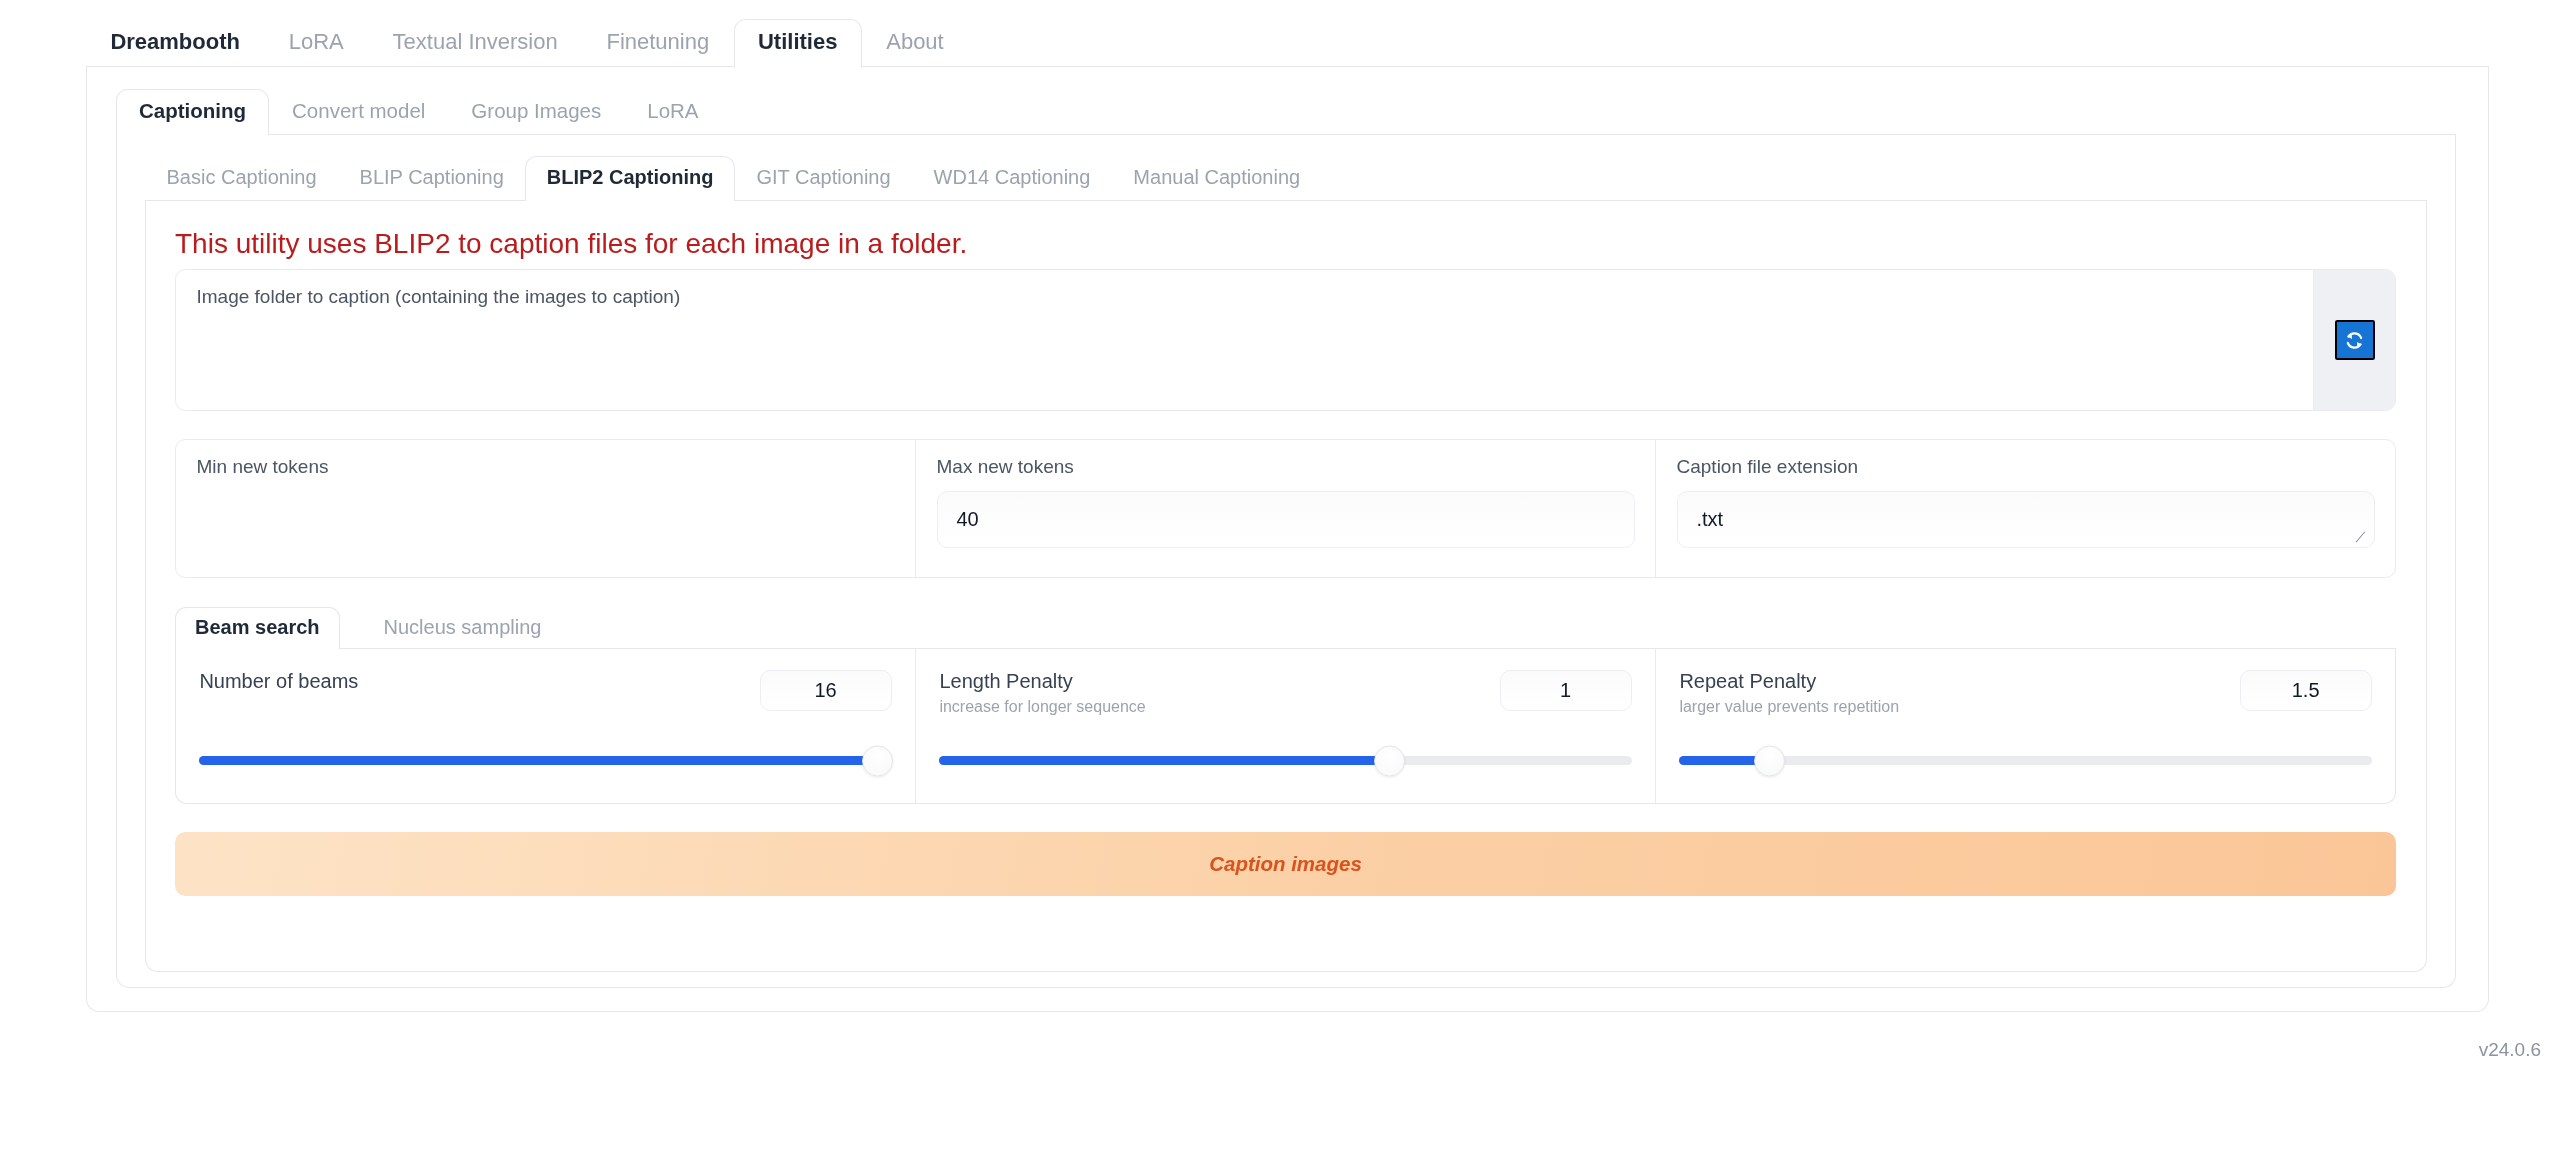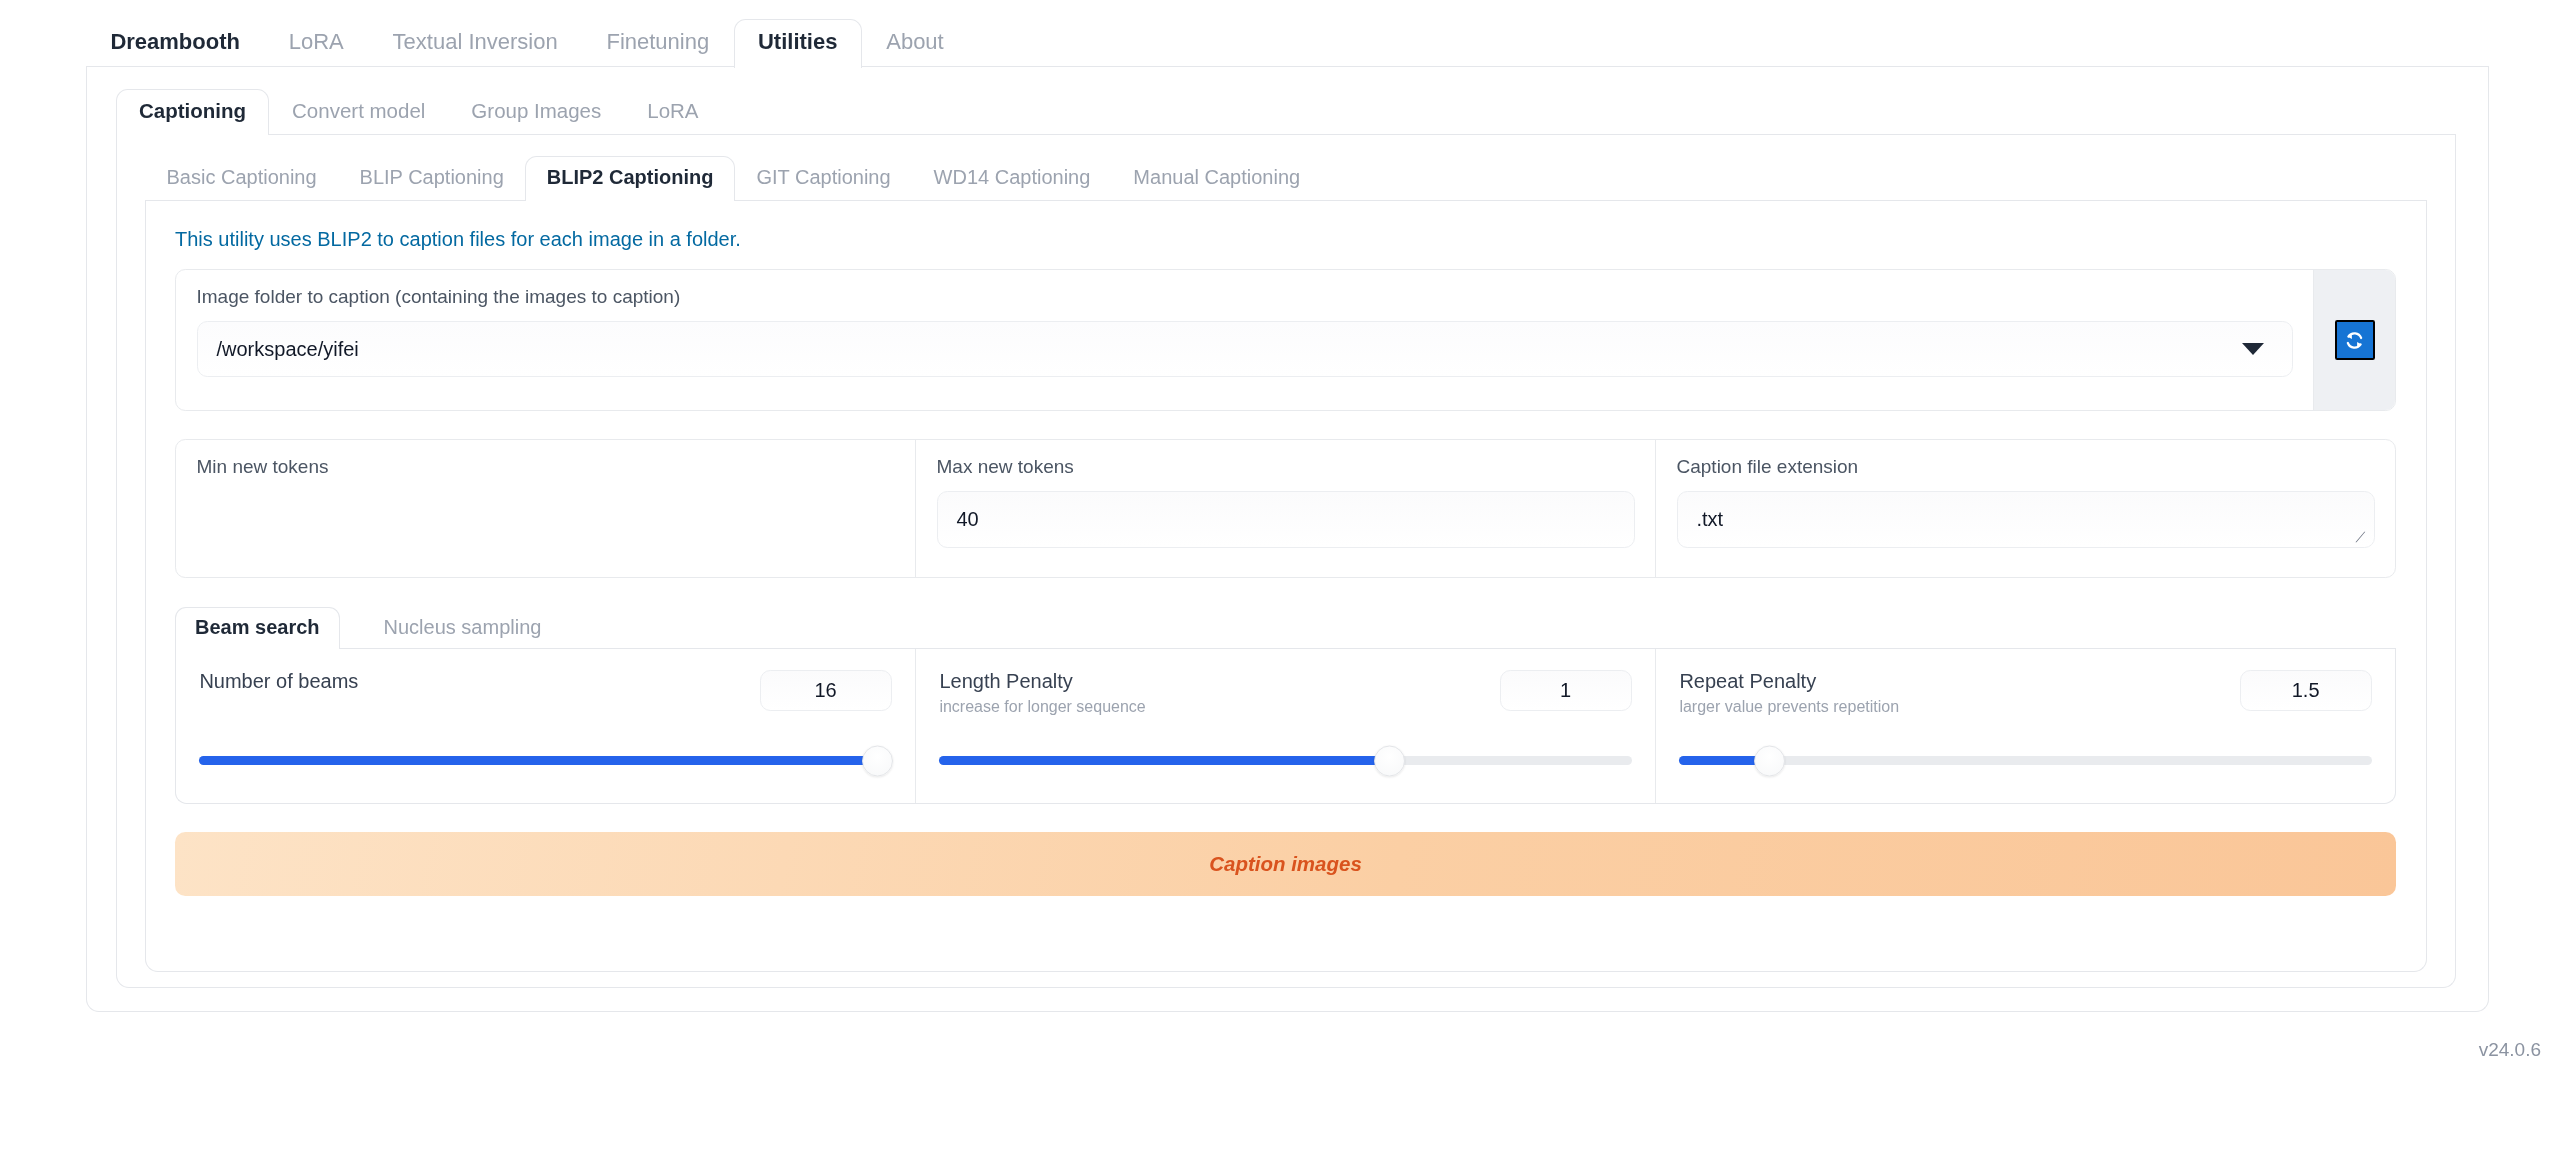--- a/index.html
+++ b/index.html
@@ -157,22 +157,22 @@
     border: 1.5px solid #e5e7eb;
     border-top: none;
     border-radius: 0 0 13px 13px;
     background: #ffffff;
   }
 
   .utility-desc {
     position: absolute;
     left: 29px;
     top: 27px;
-    font-size: 20px;
-    color: #0369a1;
+    font-size: 28px;
+    color: #b91c1c;
     white-space: nowrap;
   }
 
   
   .folder-group {
     position: absolute;
     left: 29px;
     top: 68px;
     width: 2221px;
     height: 142px;
@@ -475,24 +475,20 @@
         <div class="tab-l3">Manual Captioning</div>
       </div>
 
       <div class="panel-l3">
 
         <div class="utility-desc">This utility uses BLIP2 to caption files for each image in a folder.</div>
 
         <div class="folder-group">
           <div class="folder-field">
             <span class="field-label">Image folder to caption (containing the images to caption)</span>
-            <div class="dropdown">
-              <span class="dropdown-value">/workspace/yifei</span>
-              <span class="caret"></span>
-            </div>
           </div>
           <div class="refresh-cell">
             <div class="refresh-btn">
               <svg width="25" height="25" viewBox="0 0 24 24">
                 <path d="M6.1 8.2A7 7 0 0 1 18.4 9.6" fill="none" stroke="#ffffff" stroke-width="2.1" stroke-linecap="round"></path>
                 <path d="M17.9 15.8A7 7 0 0 1 5.6 14.4" fill="none" stroke="#ffffff" stroke-width="2.1" stroke-linecap="round"></path>
                 <path d="M9.4 5.1 5.6 8.4l3.9 2.1z" fill="#ffffff"></path>
                 <path d="M14.6 18.9l3.8-3.3-3.9-2.1z" fill="#ffffff"></path>
               </svg>
             </div>

